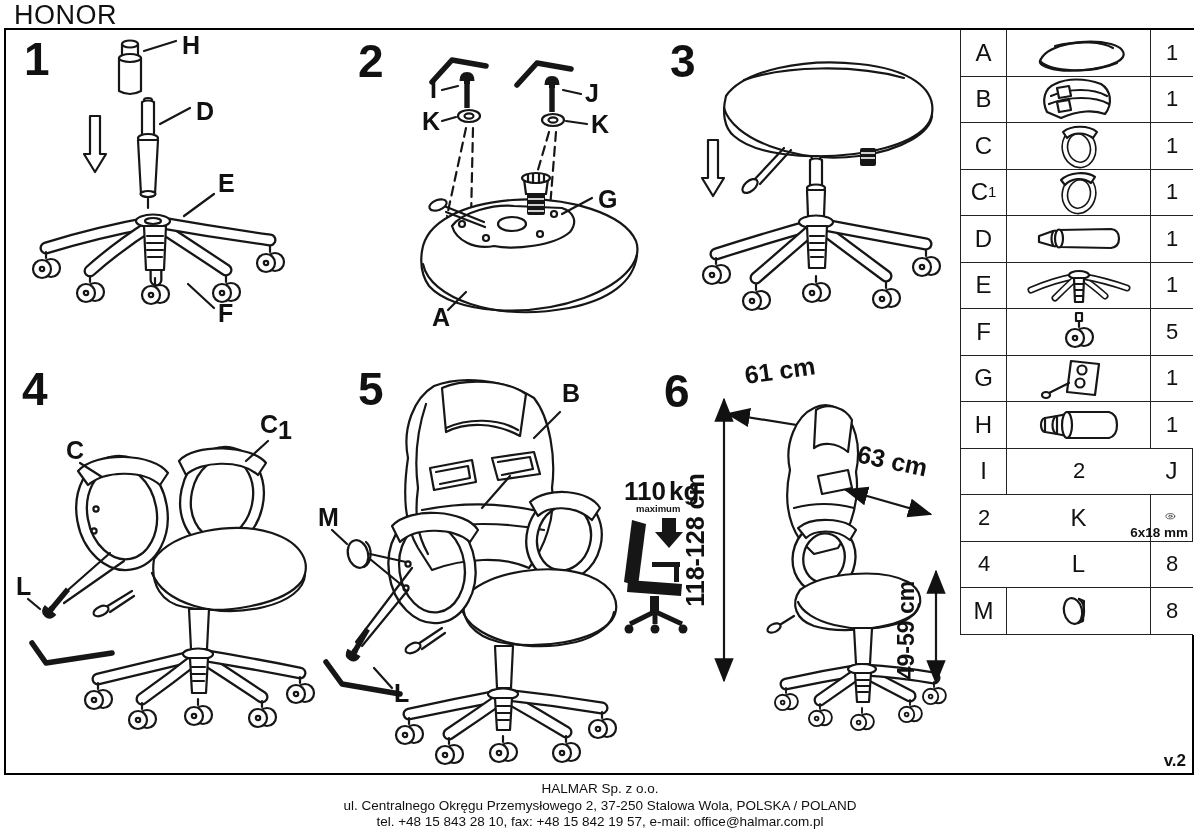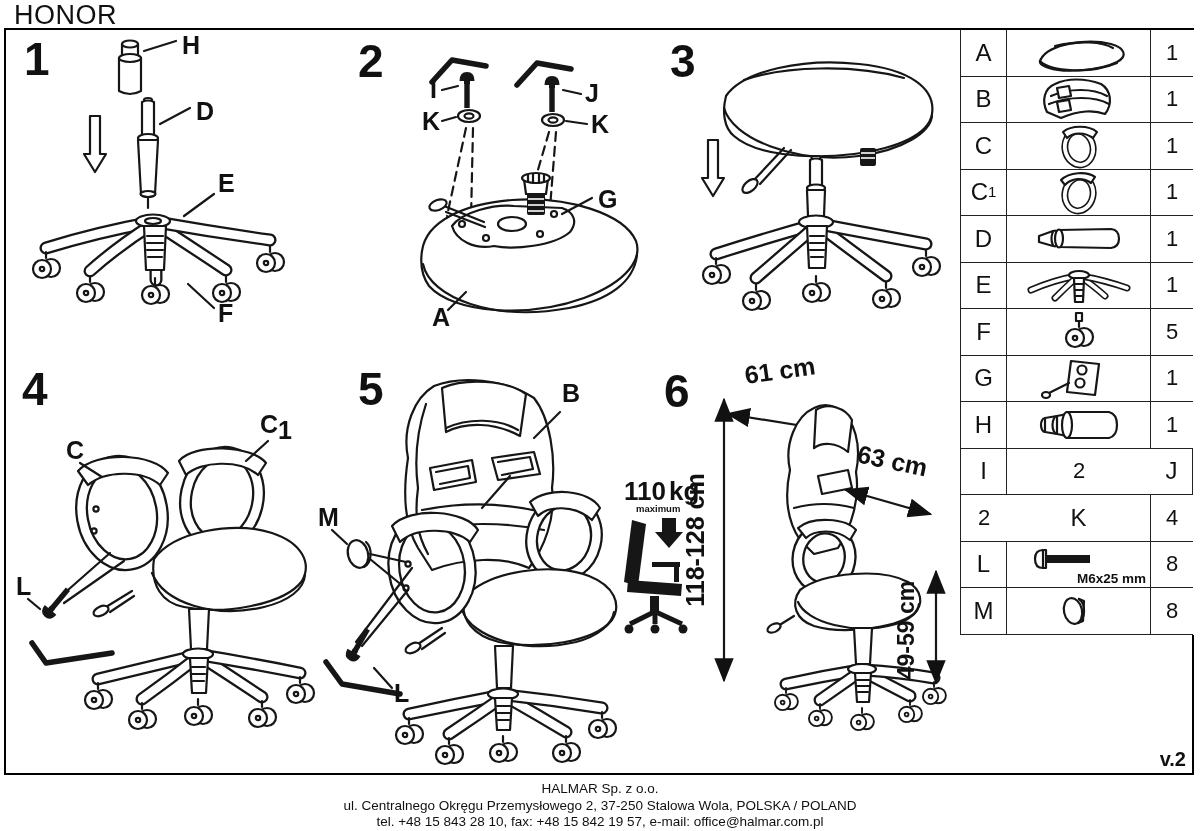--- a/index.html
+++ b/index.html
@@ -27,21 +27,21 @@
   
   .ptable{position:absolute;left:954px;top:0;width:234px;display:grid;
           grid-template-columns:46px 144px 42px;grid-auto-rows:46.5px;
           border-left:1.5px solid #222;box-sizing:border-box;background:#fff}
   .pcell{border-bottom:1.5px solid #222;display:flex;align-items:center;justify-content:center;box-sizing:border-box}
   .pletter{border-right:1.5px solid #222;font-size:24px}
   .pletter sub{font-size:15px;line-height:0}
   .picon{border-right:1.5px solid #222;position:relative}
   .pqty{font-size:22px}
   .psize{position:absolute;right:4px;bottom:1px;font-size:13.5px;font-weight:bold;white-space:nowrap}
-  .vtag{position:absolute;right:6px;bottom:2px;font-size:20px;font-weight:bold}
+  .vtag{position:absolute;right:6px;bottom:2px;font-size:17px;font-weight:bold}
   .footer{position:absolute;left:0;top:781px;width:1200px;text-align:center;font-size:13.5px;line-height:16.5px}
 </style>
 </head>
 <body>
 
 <svg width="0" height="0" style="position:absolute" aria-hidden="true">
   <defs>
     <marker id="ah" viewBox="0 0 10 8" refX="9" refY="4" markerWidth="11" markerHeight="9" orient="auto-start-reverse">
       <path d="M0,0 L10,4 L0,8 z" fill="#111"></path>
     </marker>
@@ -575,34 +575,33 @@
     <div class="pcell pletter">
         <span>J</span>
         <sub></sub>
       </div>
     <div class="pcell pqty">2</div>
 
     <div class="pcell pletter">
         <span>K</span>
         <sub></sub>
       </div>
+    <div class="pcell picon">
+      <svg width="140" height="46" viewBox="0 0 140 46">
+          <ellipse class="fw" cx="66" cy="17" rx="15" ry="9"></ellipse>
+          <ellipse class="fw" cx="66" cy="17" rx="6" ry="3.5"></ellipse>
+        </svg>
+      <span class="psize">6x18 mm</span>
+    </div>
     <div class="pcell pqty">4</div>
 
     <div class="pcell pletter">
         <span>L</span>
         <sub></sub>
       </div>
-    <div class="pcell picon">
-      <svg width="140" height="46" viewBox="0 0 140 46">
-          <path class="fw" d="M34,9 Q26,9 26,18 Q26,27 34,27 L37,27 L37,9 Z"></path>
-          <line class="ln" x1="34" y1="9" x2="34" y2="27"></line>
-          <rect class="blk" x="37" y="14" width="44" height="8"></rect>
-        </svg>
-      <span class="psize">M6x25 mm</span>
-    </div>
     <div class="pcell pqty">8</div>
 
     <div class="pcell pletter">
         <span>M</span>
         <sub></sub>
       </div>
     <div class="pcell picon">
       <svg width="140" height="46" viewBox="0 0 140 46">
           <ellipse class="fw" cx="64" cy="23" rx="9" ry="13" transform="rotate(-12 64 23)"></ellipse>
           <path class="ln" d="M70,11 A9,13 0 0 1 69,35"></path>

